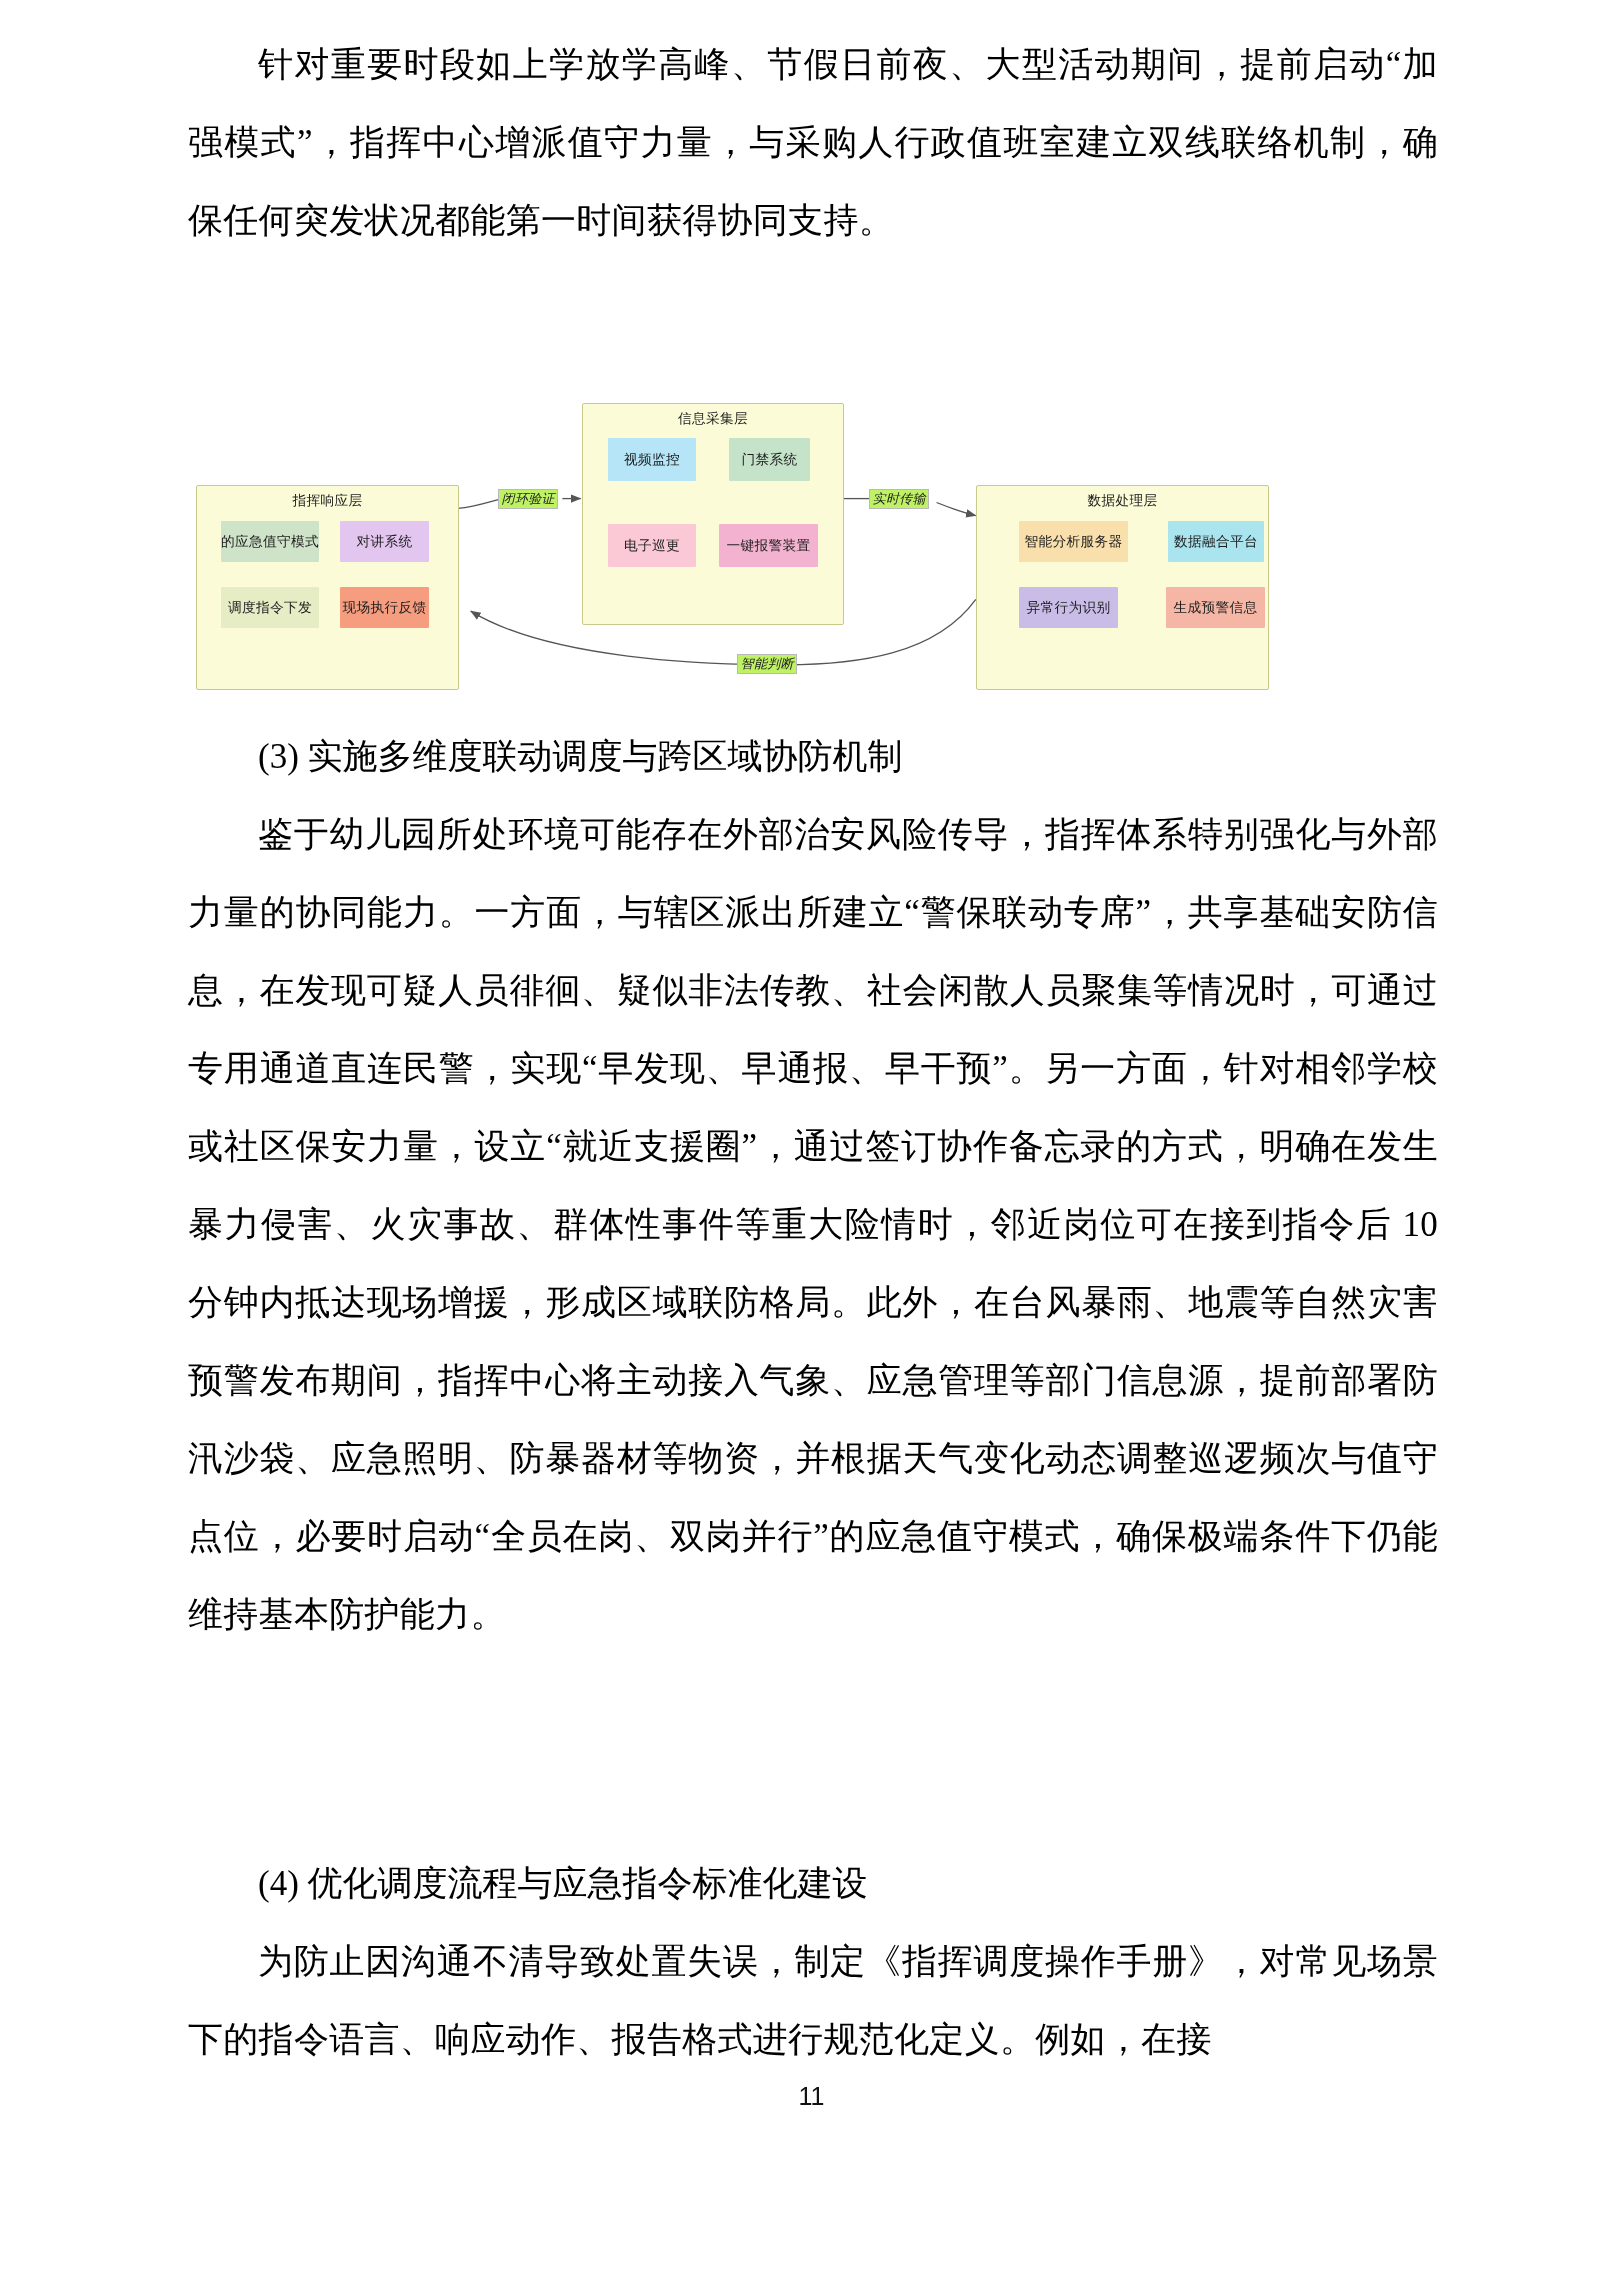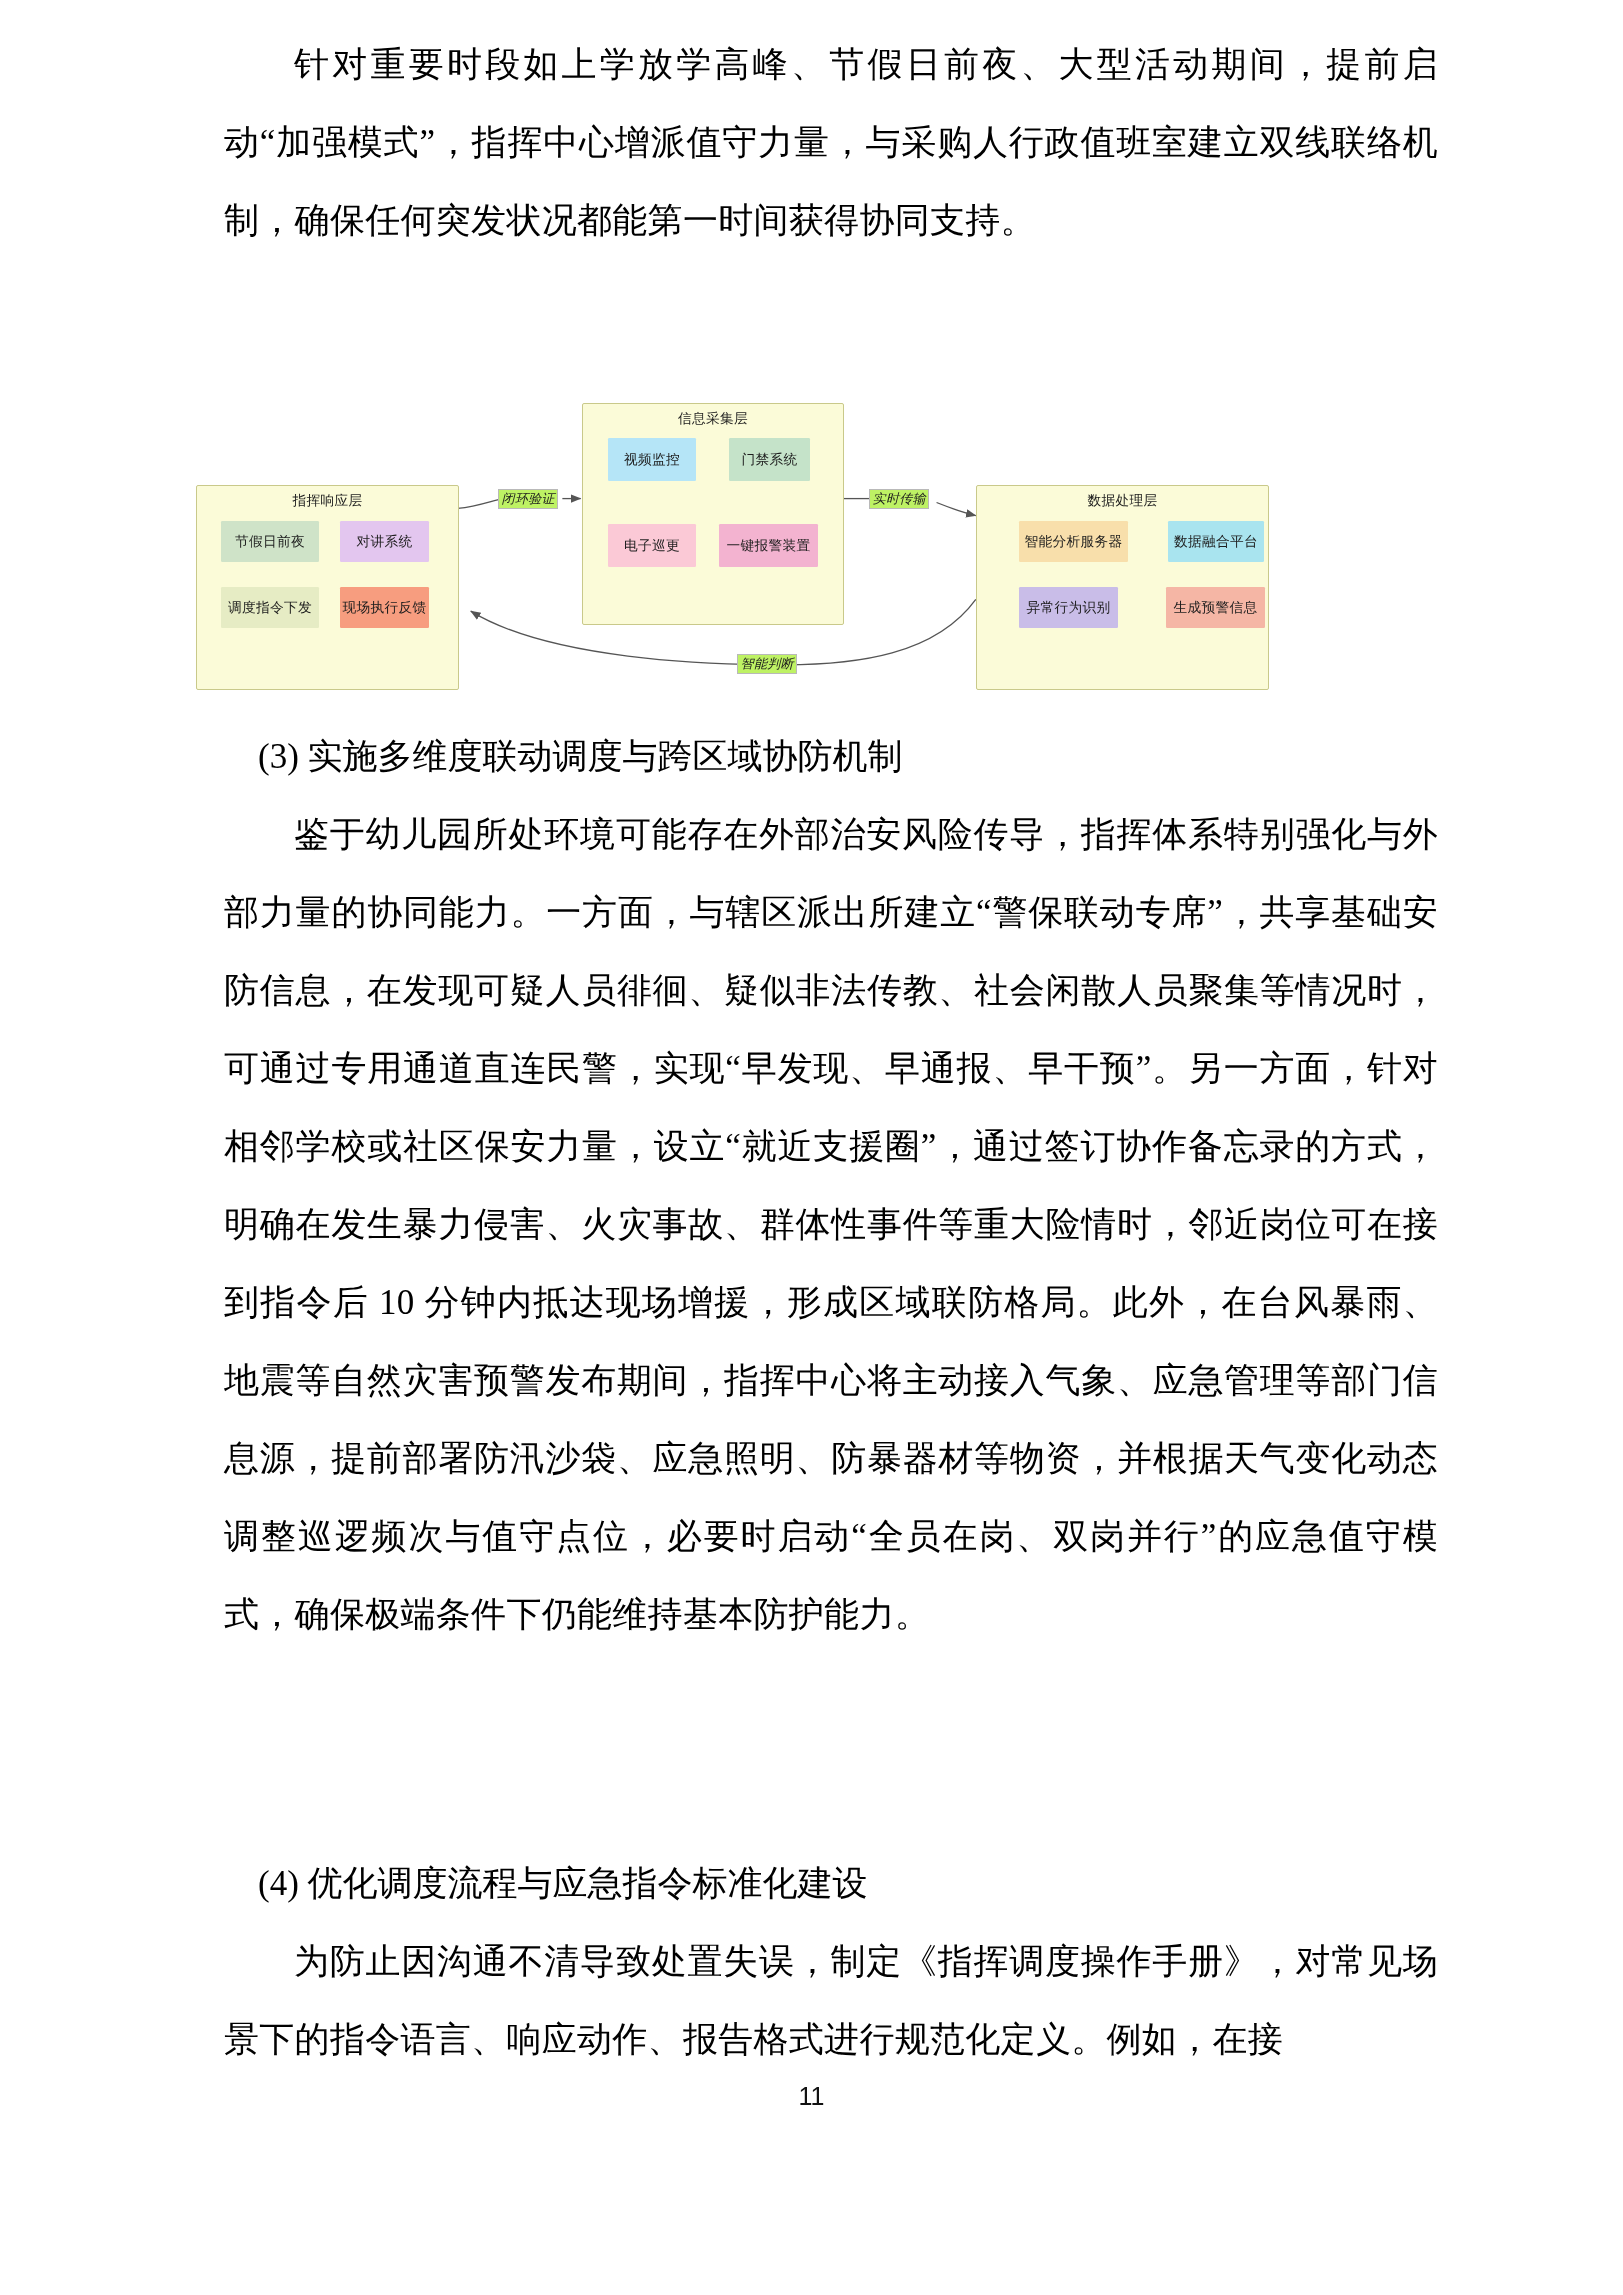--- a/index.html
+++ b/index.html
@@ -33,21 +33,21 @@
 
   p.para {
     margin: 0;
     font-size: 35px;
     line-height: 78px;
     text-align: justify;
     text-justify: inter-ideograph;
     letter-spacing: 0.3px;
     font-family: "Liberation Serif", "DejaVu Serif", serif;
   }
-  p.para.indent { text-indent: 2em; margin-left: 36px; }
+  p.para.indent { text-indent: 2em; }
 
   h3.heading {
     margin: 0;
     font-size: 35px;
     line-height: 78px;
     font-weight: normal;
     text-indent: 2em;
     font-family: "Liberation Serif", "DejaVu Serif", serif;
   }
 
@@ -150,21 +150,21 @@
       <line x1="988" y1="146" x2="1034" y2="146" stroke="#555555" stroke-width="2"></line>
       <path d="M1132,152 C1152,160 1175,168 1192,172" fill="none" stroke="#555555" stroke-width="2" marker-end="url(#ah)"></path>
 
       <path d="M1192,300 C1130,385 1010,400 900,400" fill="none" stroke="#555555" stroke-width="2"></path>
       <path d="M900,400 C780,400 540,392 420,318" fill="none" stroke="#555555" stroke-width="2" marker-end="url(#ah)"></path>
     </svg>
 
     <div class="layer-box" style="left:0px; top:82px; width:263px; height:205px;">
       <div class="layer-title">指挥响应层</div>
     </div>
-    <div class="node" style="left:25px; top:118px; width:98px; height:41px; background:#cfe3c8;">节假日前夜</div>
+    <div class="node" style="left:25px; top:118px; width:98px; height:41px; background:#cfe3c8;">的应急值守模式</div>
     <div class="node" style="left:144px; top:118px; width:89px; height:41px; background:#e3c6ef;">对讲系统</div>
     <div class="node" style="left:25px; top:184px; width:98px; height:41px; background:#e6ecc4;">调度指令下发</div>
     <div class="node" style="left:144px; top:184px; width:89px; height:41px; background:#f79d7f;">现场执行反馈</div>
 
     <div class="layer-box" style="left:386px; top:0px; width:262px; height:222px;">
       <div class="layer-title">信息采集层</div>
     </div>
     <div class="node" style="left:412px; top:35px; width:88px; height:43px; background:#b5e5f7;">视频监控</div>
     <div class="node" style="left:533px; top:35px; width:81px; height:43px; background:#c5e3c9;">门禁系统</div>
     <div class="node" style="left:412px; top:121px; width:88px; height:43px; background:#fbc9d6;">电子巡更</div>

